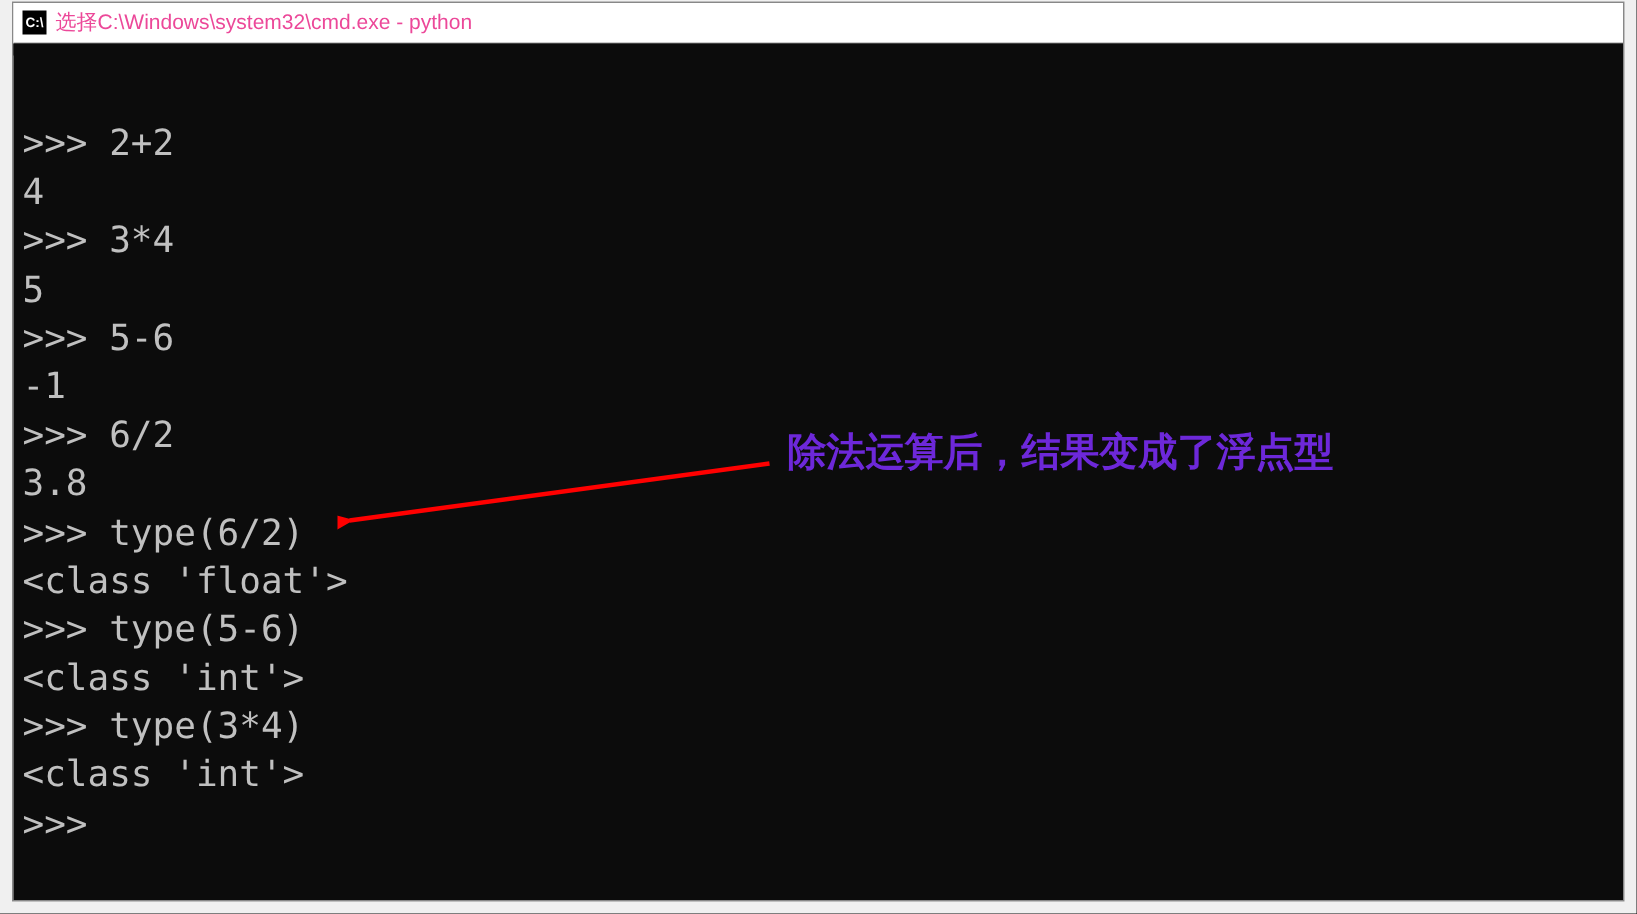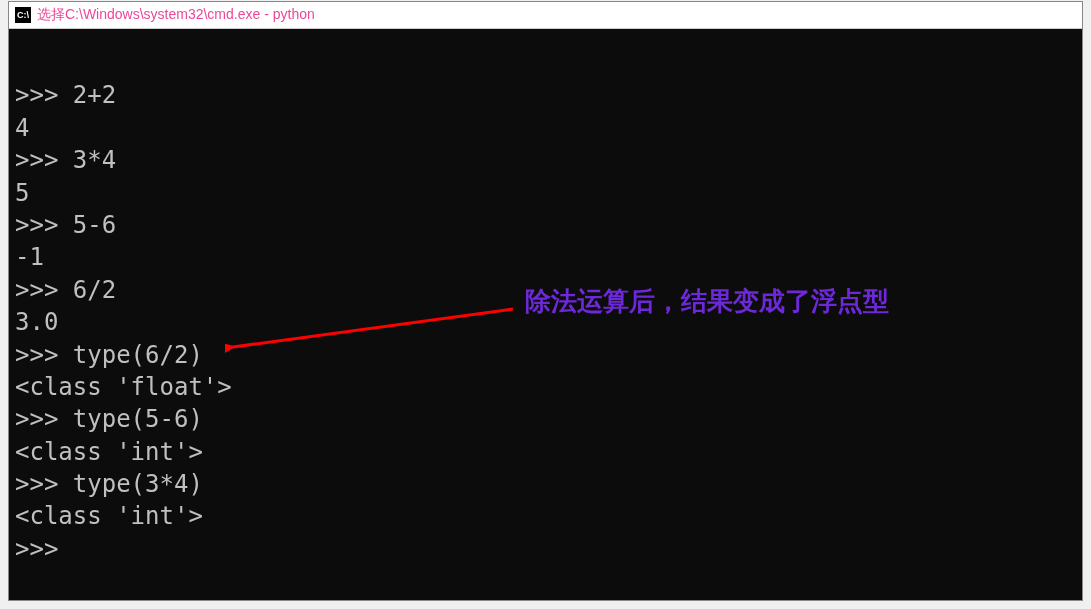--- a/index.html
+++ b/index.html
@@ -90,21 +90,21 @@
     <div class="title-text">选择C:\Windows\system32\cmd.exe - python</div>
   </div>
   <div class="terminal">
 <span>&gt;&gt;&gt; 2+2</span>
 <span>4</span>
 <span>&gt;&gt;&gt; 3*4</span>
 <span>5</span>
 <span>&gt;&gt;&gt; 5-6</span>
 <span>-1</span>
 <span>&gt;&gt;&gt; 6/2</span>
-<span>3.0</span>
+<span>3.8</span>
 <span>&gt;&gt;&gt; type(6/2)</span>
 <span>&lt;class 'float'&gt;</span>
 <span>&gt;&gt;&gt; type(5-6)</span>
 <span>&lt;class 'int'&gt;</span>
 <span>&gt;&gt;&gt; type(3*4)</span>
 <span>&lt;class 'int'&gt;</span>
 <span>&gt;&gt;&gt;</span>
   </div>
 </div>
 

